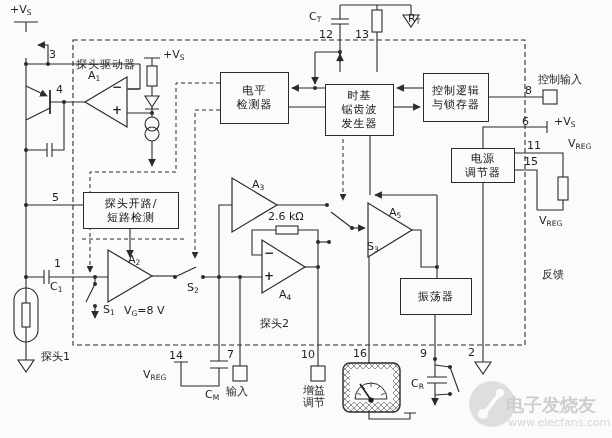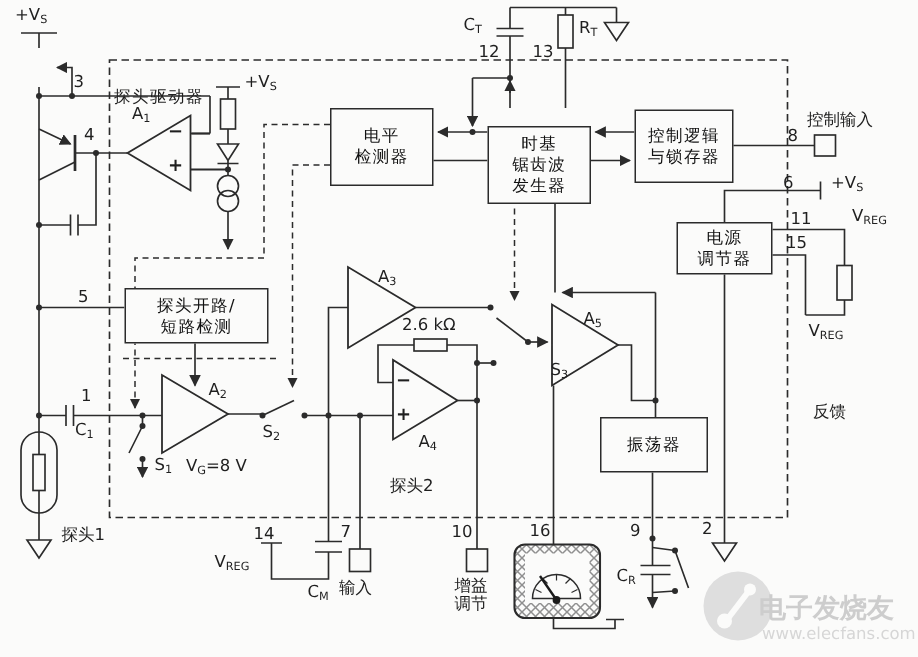--- a/index.html
+++ b/index.html
@@ -245,36 +245,36 @@
       <div class="lbl" style="left: 49px; top: 49px;"><span>3</span></div>
       <div class="lbl" style="left: 56px; top: 84px;"><span>4</span></div>
       <div class="lbl" style="left: 88px; top: 70px;"><span>A</span><sub>1</sub></div>
       <div class="lbl sign" style="left: 112px; top: 81px;"><span>−</span></div>
       <div class="lbl sign" style="left: 112px; top: 104px;"><span>+</span></div>
       <div class="lbl" style="left: 163px; top: 49px;"><span>+V</span><sub>S</sub></div>
       <div class="lbl" style="left: 52px; top: 192px;"><span>5</span></div>
       <div class="lbl" style="left: 54px; top: 258px;"><span>1</span></div>
       <div class="lbl" style="left: 50px; top: 281px;"><span>C</span><sub>1</sub></div>
       <div class="lbl" style="left: 103px; top: 304px;"><span>S</span><sub>1</sub></div>
-      <div class="lbl" style="left: 139px; top: 254px;"><span>A</span><sub>2</sub></div>
+      <div class="lbl" style="left: 128px; top: 254px;"><span>A</span><sub>2</sub></div>
       <div class="lbl" style="left: 124px; top: 305px;"><span>V</span><sub>G</sub><span>=8 V</span></div>
-      <div class="lbl" style="left: 175px; top: 282px;"><span>S</span><sub>2</sub></div>
+      <div class="lbl" style="left: 187px; top: 282px;"><span>S</span><sub>2</sub></div>
       <div class="lbl" style="left: 41px; top: 351px;"><span>探头1</span></div>
       <div class="lbl" style="left: 252px; top: 179px;"><span>A</span><sub>3</sub></div>
       <div class="lbl" style="left: 268px; top: 211px;"><span>2.6 kΩ</span></div>
       <div class="lbl sign" style="left: 264px; top: 247px;"><span>−</span></div>
       <div class="lbl sign" style="left: 264px; top: 270px;"><span>+</span></div>
       <div class="lbl" style="left: 279px; top: 289px;"><span>A</span><sub>4</sub></div>
       <div class="lbl" style="left: 338px; top: 241px; margin-left: 29px;"><span>S</span><sub>3</sub></div>
       <div class="lbl" style="left: 260px; top: 318px;"><span>探头2</span></div>
       <div class="lbl" style="left: 389px; top: 207px;"><span>A</span><sub>5</sub></div>
       <div class="lbl" style="left: 309px; top: 11px;"><span>C</span><sub>T</sub></div>
       <div class="lbl" style="left: 319px; top: 29px;"><span>12</span></div>
       <div class="lbl" style="left: 355px; top: 29px;"><span>13</span></div>
-      <div class="lbl" style="left: 386px; top: 13px;"><span>R</span><sub>T</sub></div>
+      <div class="lbl" style="left: 408px; top: 13px;"><span>R</span><sub>T</sub></div>
       <div class="lbl" style="left: 538px; top: 74px;"><span>控制输入</span></div>
       <div class="lbl" style="left: 525px; top: 85px;"><span>8</span></div>
       <div class="lbl" style="left: 522px; top: 116px;"><span>6</span></div>
       <div class="lbl" style="left: 554px; top: 116px;"><span>+V</span><sub>S</sub></div>
       <div class="lbl" style="left: 527px; top: 140px;"><span>11</span></div>
       <div class="lbl" style="left: 568px; top: 138px;"><span>V</span><sub>REG</sub></div>
       <div class="lbl" style="left: 524px; top: 156px;"><span>15</span></div>
       <div class="lbl" style="left: 539px; top: 215px;"><span>V</span><sub>REG</sub></div>
       <div class="lbl" style="left: 542px; top: 229px; margin-top: 40px;"><span>反馈</span></div>
       <div class="lbl" style="left: 169px; top: 350px;"><span>14</span></div>

